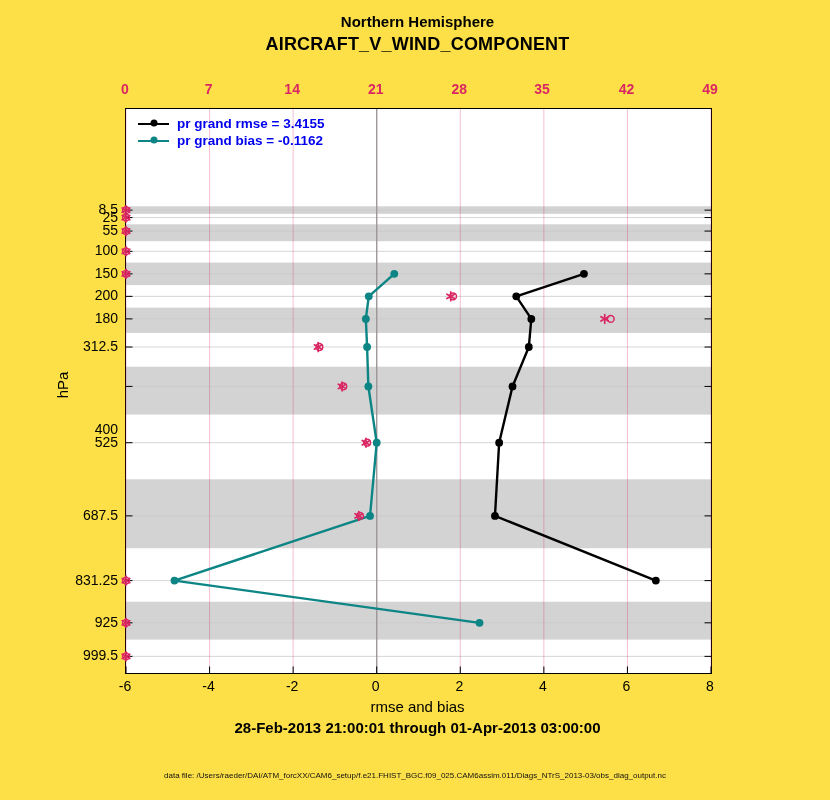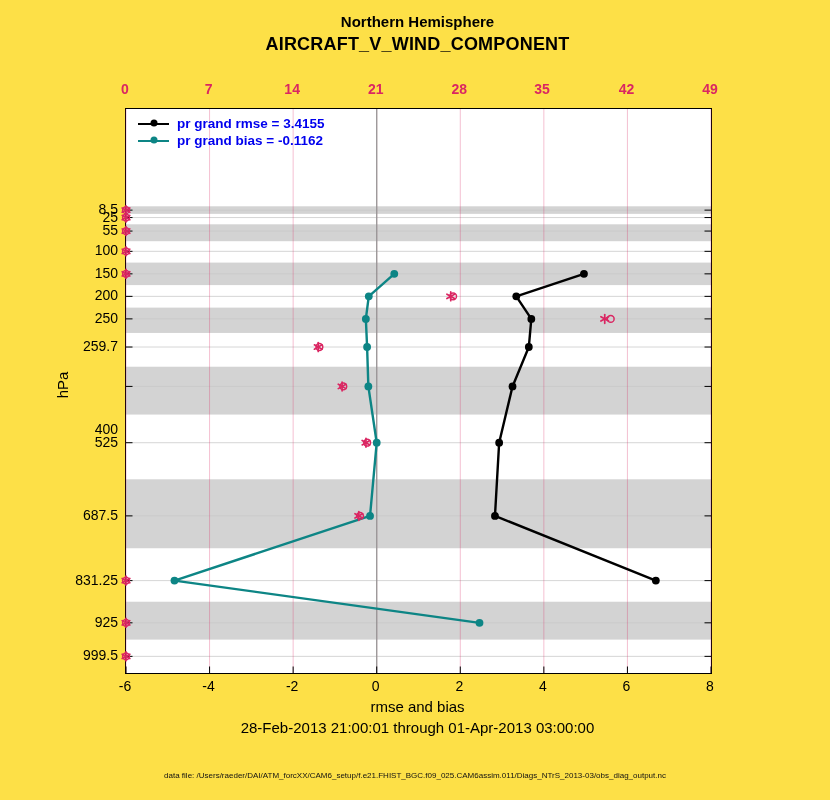--- a/index.html
+++ b/index.html
@@ -22,21 +22,21 @@
   .legend-line .dot{position:absolute;left:50%;top:-1.3px;width:7px;height:7px;border-radius:50%;
     transform:translate(-50%,-50%);background:#000;}
   .legend-text{font-size:13.5px;font-weight:bold;}
   .tick-label{position:absolute;transform:translateX(-50%);font-size:14px;white-space:nowrap;}
   .top-ticks .tick-label{font-weight:bold;}
   .y-labels{position:absolute;left:0;top:0;width:118px;height:800px;}
   .y-labels span{position:absolute;right:0;transform:translateY(-52%);font-size:14px;white-space:nowrap;}
   .ylabel-rot{position:absolute;left:62px;top:385px;transform:translate(-50%,-50%) rotate(-90deg);
     font-size:15px;white-space:nowrap;}
   .xlabel{top:698px;font-size:15px;}
-  .daterange{top:719px;font-size:15px;}
+  .daterange{top:719px;font-size:15px;font-weight:bold;}
   .datafile{position:absolute;left:0;top:771px;width:830px;text-align:center;
     font-size:8px;color:#111;white-space:nowrap;}
 </style>
 </head>
 <body>
 
 <div class="figure">
 
   <div class="t-center title1">Northern Hemisphere</div>
   <div class="t-center title2">AIRCRAFT_V_WIND_COMPONENT</div>
@@ -212,22 +212,22 @@
     </div>
   </div>
 
   <div class="y-labels" id="y-labels">
       <span style="top: 209.128px;">8.5</span>
       <span style="top: 216.558px;">25</span>
       <span style="top: 230.066px;">55</span>
       <span style="top: 250.33px;">100</span>
       <span style="top: 272.845px;">150</span>
       <span style="top: 295.36px;">200</span>
-      <span style="top: 317.875px;">250</span>
-      <span style="top: 346.019px;">259.7</span>
+      <span style="top: 317.875px;">180</span>
+      <span style="top: 346.019px;">312.5</span>
       <span style="top: 385.42px; margin-top: 44px;">400</span>
       <span style="top: 441.707px;">525</span>
       <span style="top: 514.881px;">687.5</span>
       <span style="top: 579.612px;">831.25</span>
       <span style="top: 621.827px;">925</span>
       <span style="top: 655.375px;">999.5</span>
     </div>
   <div class="ylabel-rot">hPa</div>
 
   <div id="bottom-ticks">

